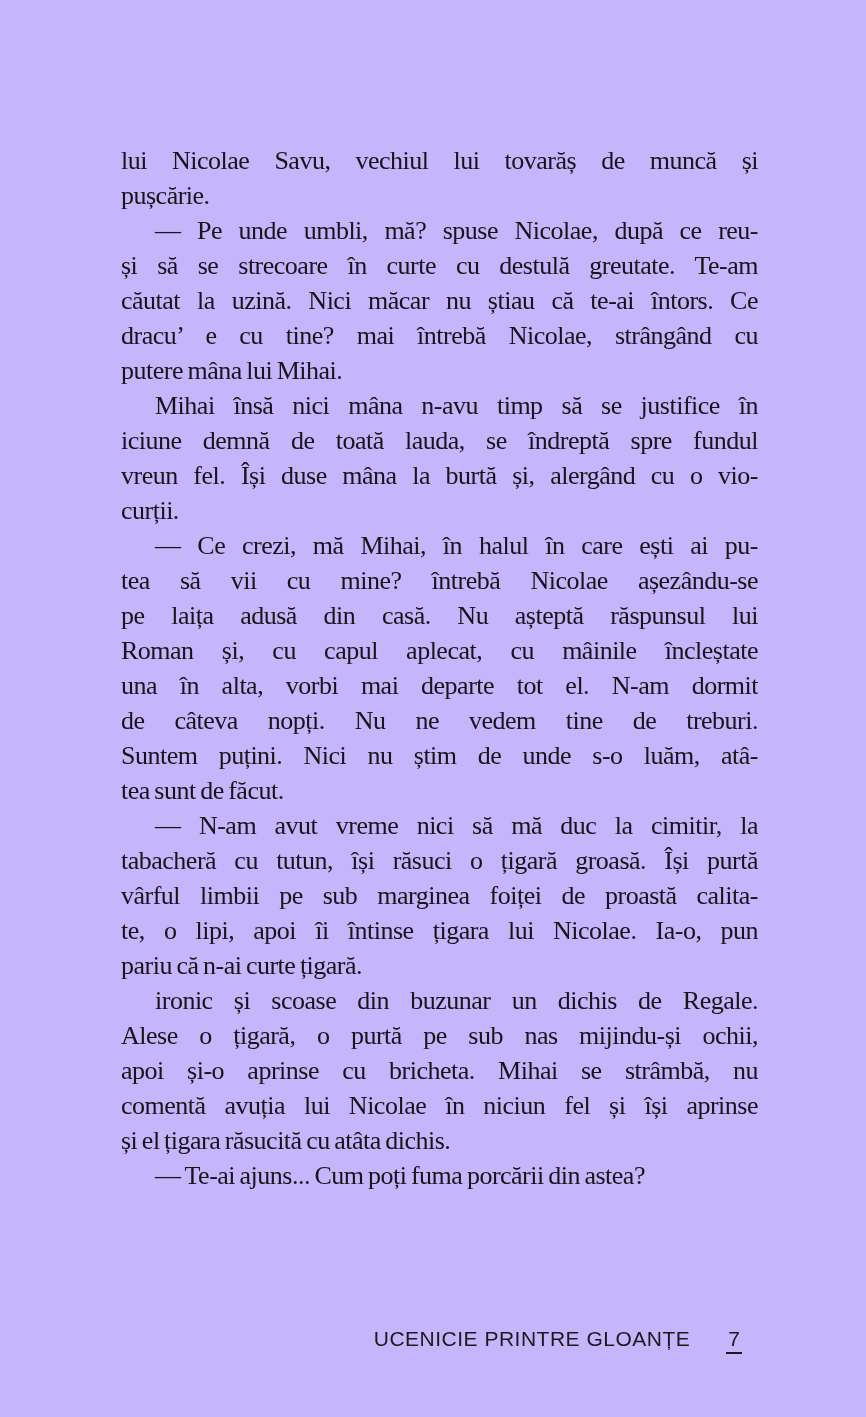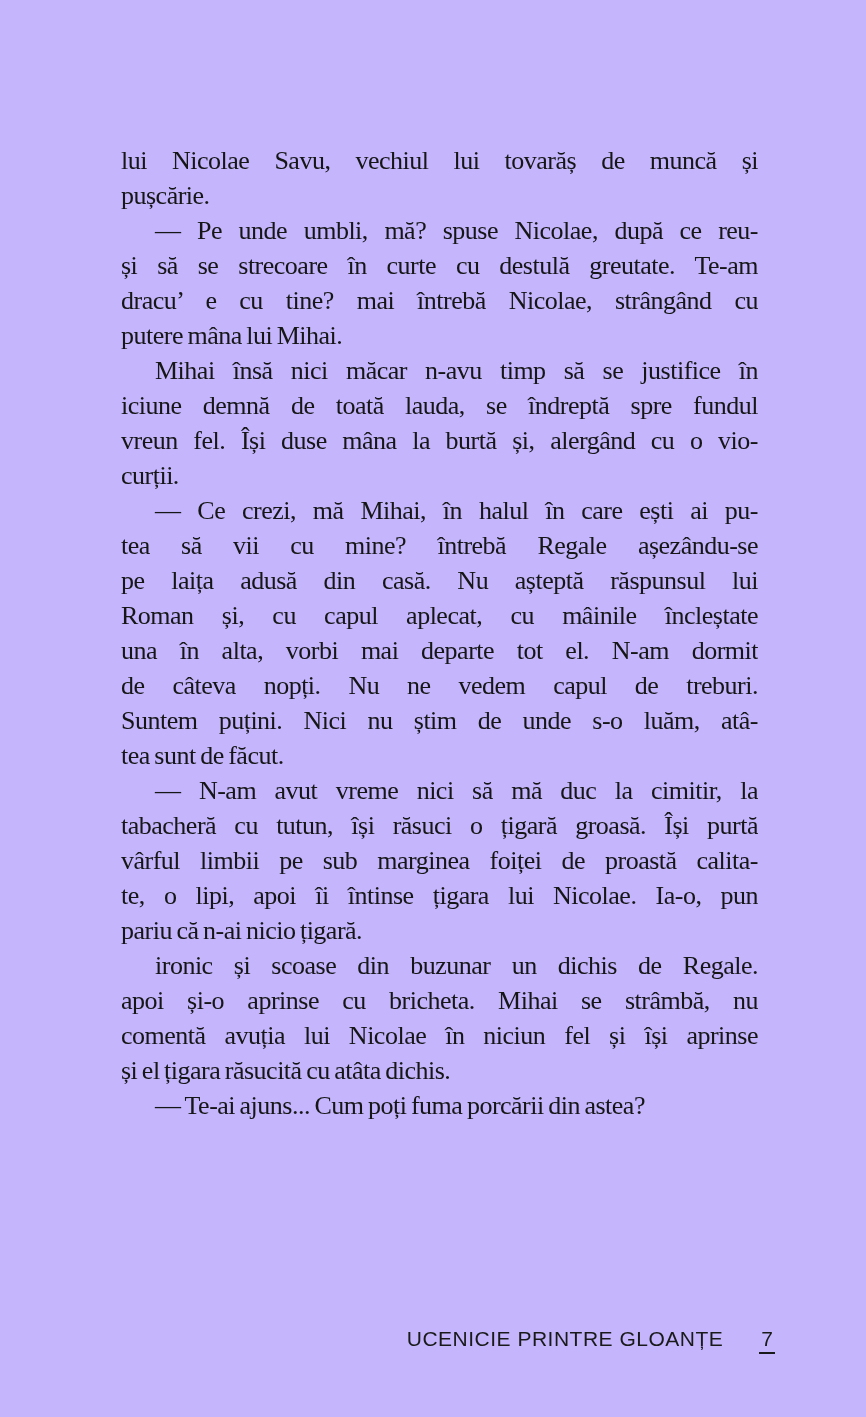--- a/index.html
+++ b/index.html
@@ -40,21 +40,21 @@
   }
   .text-line.last {
     text-align: right;
     text-align-last: left;
   }
   .paragraph.indent .text-line:first-child {
     text-indent: 34px;
   }
   .page-footer {
     position: absolute;
-    left: 138px;
+    left: 105px;
     top: 1327px;
     width: 637px;
     display: flex;
     justify-content: flex-end;
     align-items: baseline;
     font-family: "Liberation Sans", sans-serif;
     color: #1a1a1a;
   }
   .running-title {
     font-size: 21px;
@@ -74,48 +74,50 @@
 <div class="page">
 
   <main class="text-block" id="text-block">
       <p class="paragraph">
         <span class="text-line">lui Nicolae Savu, vechiul lui tovarăș de muncă și</span>
         <span class="text-line last">pușcărie.</span>
       </p>
       <p class="paragraph indent">
         <span class="text-line">— Pe unde umbli, mă? spuse Nicolae, după ce reu-</span>
         <span class="text-line">și să se strecoare în curte cu destulă greutate. Te-am</span>
+        <span class="text-line">căutat la uzină. Nici măcar nu știau că te-ai întors. Ce</span>
         <span class="text-line">dracu’ e cu tine? mai întrebă Nicolae, strângând cu</span>
         <span class="text-line last">putere mâna lui Mihai.</span>
       </p>
       <p class="paragraph indent">
-        <span class="text-line">Mihai însă nici măcar n-avu timp să se justifice în</span>
+        <span class="text-line">Mihai însă nici mâna n-avu timp să se justifice în</span>
         <span class="text-line">iciune demnă de toată lauda, se îndreptă spre fundul</span>
         <span class="text-line">vreun fel. Își duse mâna la burtă și, alergând cu o vio-</span>
         <span class="text-line last">curții.</span>
       </p>
       <p class="paragraph indent">
         <span class="text-line">— Ce crezi, mă Mihai, în halul în care ești ai pu-</span>
-        <span class="text-line">tea să vii cu mine? întrebă Regale așezându-se</span>
+        <span class="text-line">tea să vii cu mine? întrebă Nicolae așezându-se</span>
         <span class="text-line">pe laița adusă din casă. Nu așteptă răspunsul lui</span>
         <span class="text-line">Roman și, cu capul aplecat, cu mâinile încleștate</span>
         <span class="text-line">una în alta, vorbi mai departe tot el. N-am dormit</span>
-        <span class="text-line">de câteva nopți. Nu ne vedem capul de treburi.</span>
+        <span class="text-line">de câteva nopți. Nu ne vedem tine de treburi.</span>
         <span class="text-line">Suntem puțini. Nici nu știm de unde s-o luăm, atâ-</span>
         <span class="text-line last">tea sunt de făcut.</span>
       </p>
       <p class="paragraph indent">
         <span class="text-line">— N-am avut vreme nici să mă duc la cimitir, la</span>
         <span class="text-line">tabacheră cu tutun, își răsuci o țigară groasă. Își purtă</span>
         <span class="text-line">vârful limbii pe sub marginea foiței de proastă calita-</span>
         <span class="text-line">te, o lipi, apoi îi întinse țigara lui Nicolae. Ia-o, pun</span>
-        <span class="text-line last">pariu că n-ai nicio țigară.</span>
+        <span class="text-line last">pariu că n-ai curte țigară.</span>
       </p>
       <p class="paragraph indent">
         <span class="text-line">ironic și scoase din buzunar un dichis de Regale.</span>
+        <span class="text-line">Alese o țigară, o purtă pe sub nas mijindu-și ochii,</span>
         <span class="text-line">apoi și-o aprinse cu bricheta. Mihai se strâmbă, nu</span>
         <span class="text-line">comentă avuția lui Nicolae în niciun fel și își aprinse</span>
         <span class="text-line last">și el țigara răsucită cu atâta dichis.</span>
       </p>
       <p class="paragraph indent">
         <span class="text-line last">— Te-ai ajuns... Cum poți fuma porcării din astea?</span>
       </p>
     </main>
 
   <footer class="page-footer">

